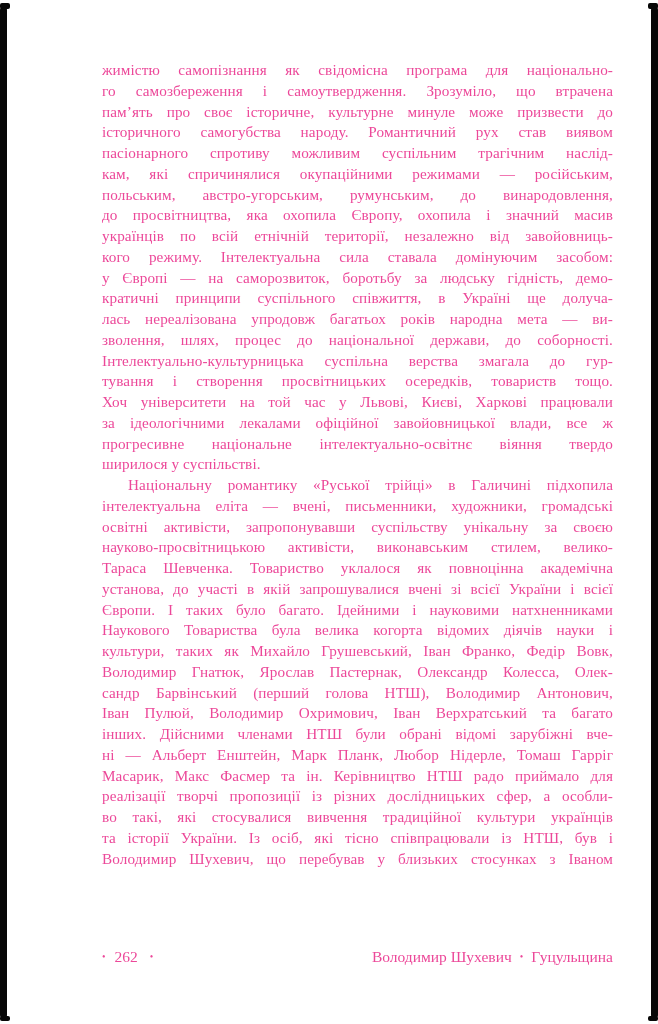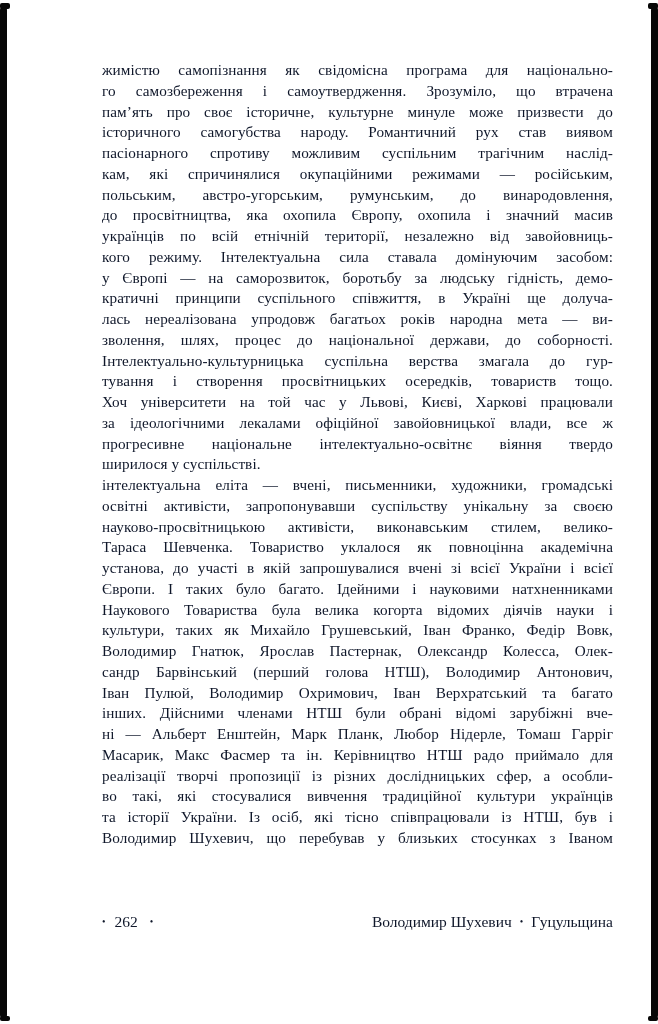--- a/index.html
+++ b/index.html
@@ -1,18 +1,18 @@
 <!DOCTYPE html>
 <html><head>
 <meta charset="utf-8">
 <style>
   html,body{margin:0;padding:0;background:#e9e9e9;}
   .page{
     position:relative;width:658px;height:1024px;background:#ffffff;overflow:hidden;
-    font-family:"Liberation Serif","DejaVu Serif",serif;color:#0f172a;
+    font-family:"Liberation Serif","DejaVu Serif",serif;color:#ec4899;
     margin:0 auto;
   }
   .scan-edge{position:absolute;top:7px;bottom:6px;width:7px;background:#070707;border-radius:3px;}
   .scan-edge.left{left:0;}
   .scan-edge.right{right:0;}
   .scan-edge:before{content:"";position:absolute;top:-4px;width:10px;height:6px;background:#070707;border-radius:2px;}
   .scan-edge.left:before{left:0;}
   .scan-edge.right:before{right:0;}
   .scan-edge:after{content:"";position:absolute;bottom:-3px;width:10px;height:5px;background:#070707;border-radius:2px;}
   .scan-edge.left:after{left:0;}
@@ -21,21 +21,21 @@
   .body-text{position:absolute;left:102px;top:60px;width:511px;}
   .line{
     font-size:15.2px;line-height:20.75px;height:20.75px;
     text-align:justify;text-align-last:justify;overflow:hidden;
     letter-spacing:0.1px;
   }
   .line.no-stretch{text-align-last:left;}
   .line.indent{text-indent:26px;}
 
   .footer{
-    position:absolute;left:102px;width:511px;top:911px;
+    position:absolute;left:102px;width:511px;top:946px;
     display:flex;justify-content:space-between;align-items:baseline;
     font-size:15.5px;line-height:21px;white-space:nowrap;
   }
   .dot{font-size:10px;vertical-align:2px;}
   .footer .left .dot:first-child{margin-right:9px;}
   .footer .left .dot:last-child{margin-left:12px;}
   .footer .right .dot{margin:0 8px;}
 </style>
 </head>
 <body>
@@ -59,20 +59,21 @@
       <div class="line">у Європі — на саморозвиток, боротьбу за людську гідність, демо-</div>
       <div class="line">кратичні принципи суспільного співжиття, в Україні ще долуча-</div>
       <div class="line">лась нереалізована упродовж багатьох років народна мета — ви-</div>
       <div class="line">зволення, шлях, процес до національної держави, до соборності.</div>
       <div class="line">Інтелектуально-культурницька суспільна верства змагала до гур-</div>
       <div class="line">тування і створення просвітницьких осередків, товариств тощо.</div>
       <div class="line">Хоч університети на той час у Львові, Києві, Харкові працювали</div>
       <div class="line">за ідеологічними лекалами офіційної завойовницької влади, все ж</div>
       <div class="line">прогресивне національне інтелектуально-освітнє віяння твердо</div>
       <div class="line no-stretch">ширилося у суспільстві.</div>
+      <div class="line indent">Національну романтику «Руської трійці» в Галичині підхопила</div>
       <div class="line">інтелектуальна еліта — вчені, письменники, художники, громадські</div>
       <div class="line">освітні активісти, запропонувавши суспільству унікальну за своєю</div>
       <div class="line">науково-просвітницькою активісти, виконавським стилем, велико-</div>
       <div class="line">Тараса Шевченка. Товариство уклалося як повноцінна академічна</div>
       <div class="line">установа, до участі в якій запрошувалися вчені зі всієї України і всієї</div>
       <div class="line">Європи. І таких було багато. Ідейними і науковими натхненниками</div>
       <div class="line">Наукового Товариства була велика когорта відомих діячів науки і</div>
       <div class="line">культури, таких як Михайло Грушевський, Іван Франко, Федір Вовк,</div>
       <div class="line">Володимир Гнатюк, Ярослав Пастернак, Олександр Колесса, Олек-</div>
       <div class="line">сандр Барвінський (перший голова НТШ), Володимир Антонович,</div>

